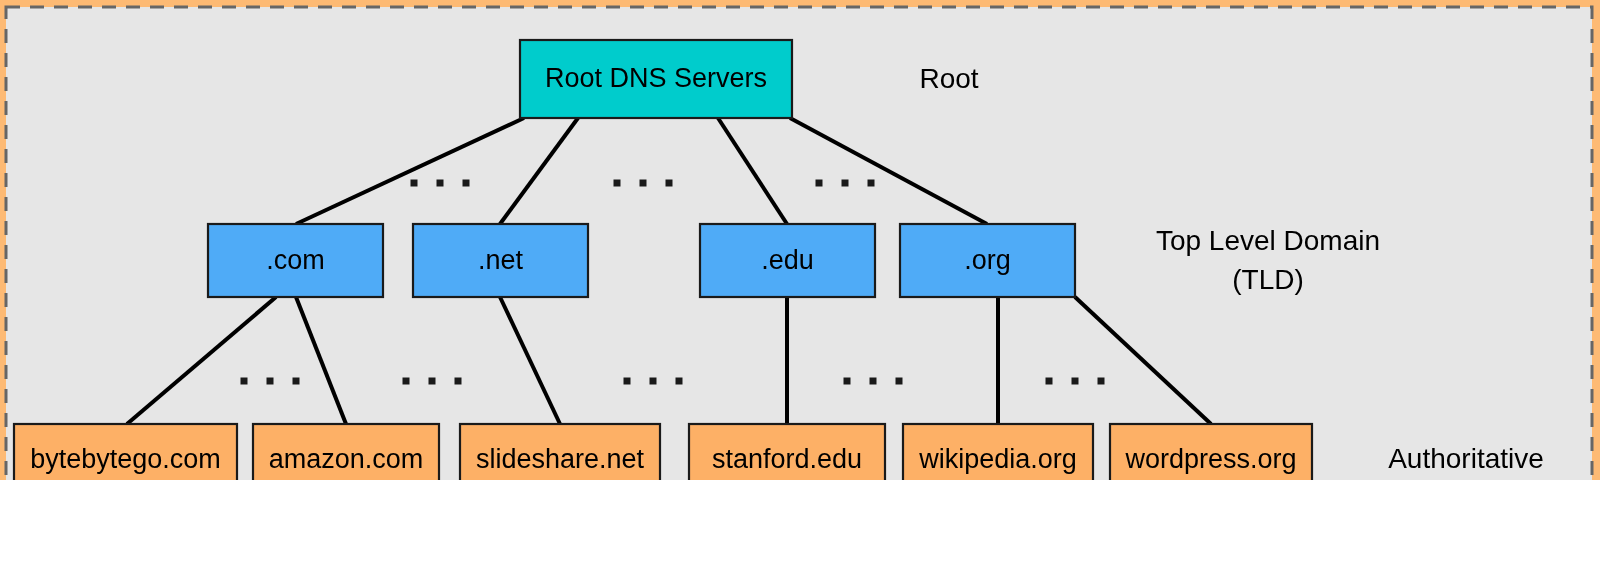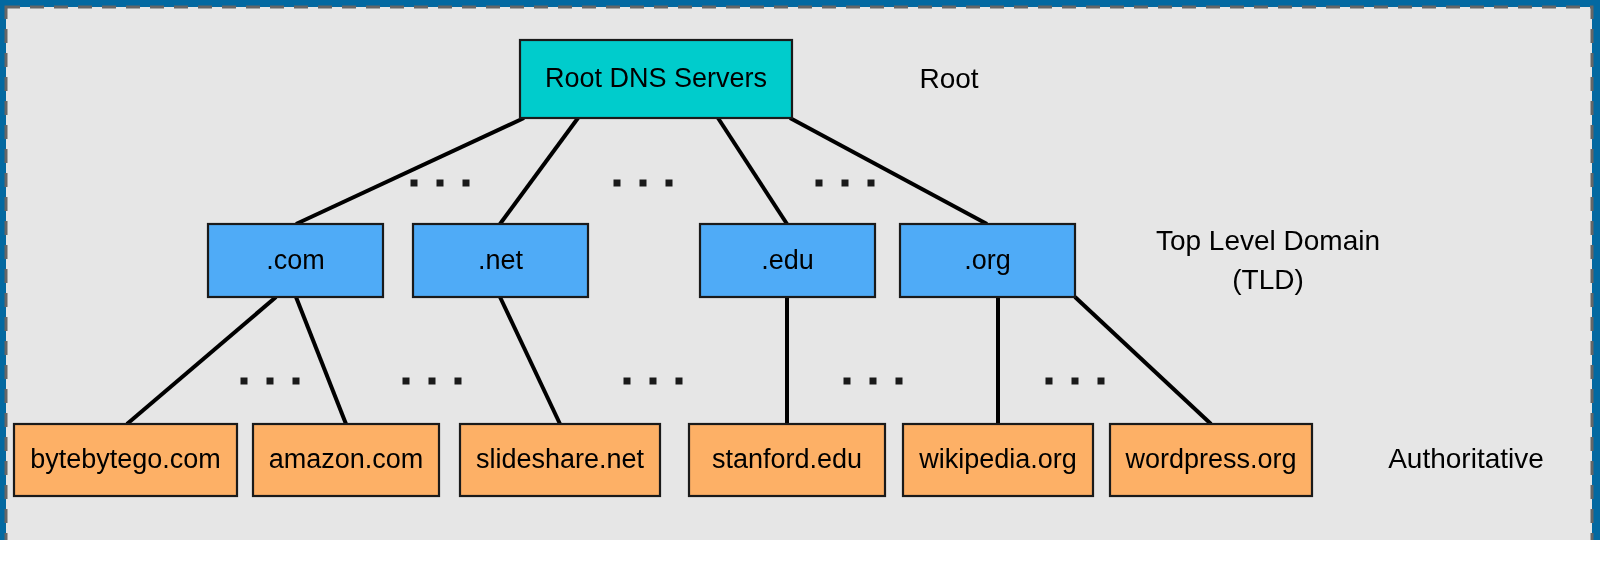--- a/index.html
+++ b/index.html
@@ -3,22 +3,22 @@
 <meta charset="utf-8">
 <style>
   html, body {
     margin: 0;
     padding: 0;
     background: #ffffff;
   }
   #canvas {
     position: relative;
     width: 1600px;
-    height: 540px;
-    background: #0369a1;
+    height: 480px;
+    background: #fdba74;
     font-family: "Liberation Sans", sans-serif;
     overflow: hidden;
   }
   #diagram-svg {
     position: absolute;
     top: 0;
     left: 0;
     width: 1600px;
     height: 570px;
   }

